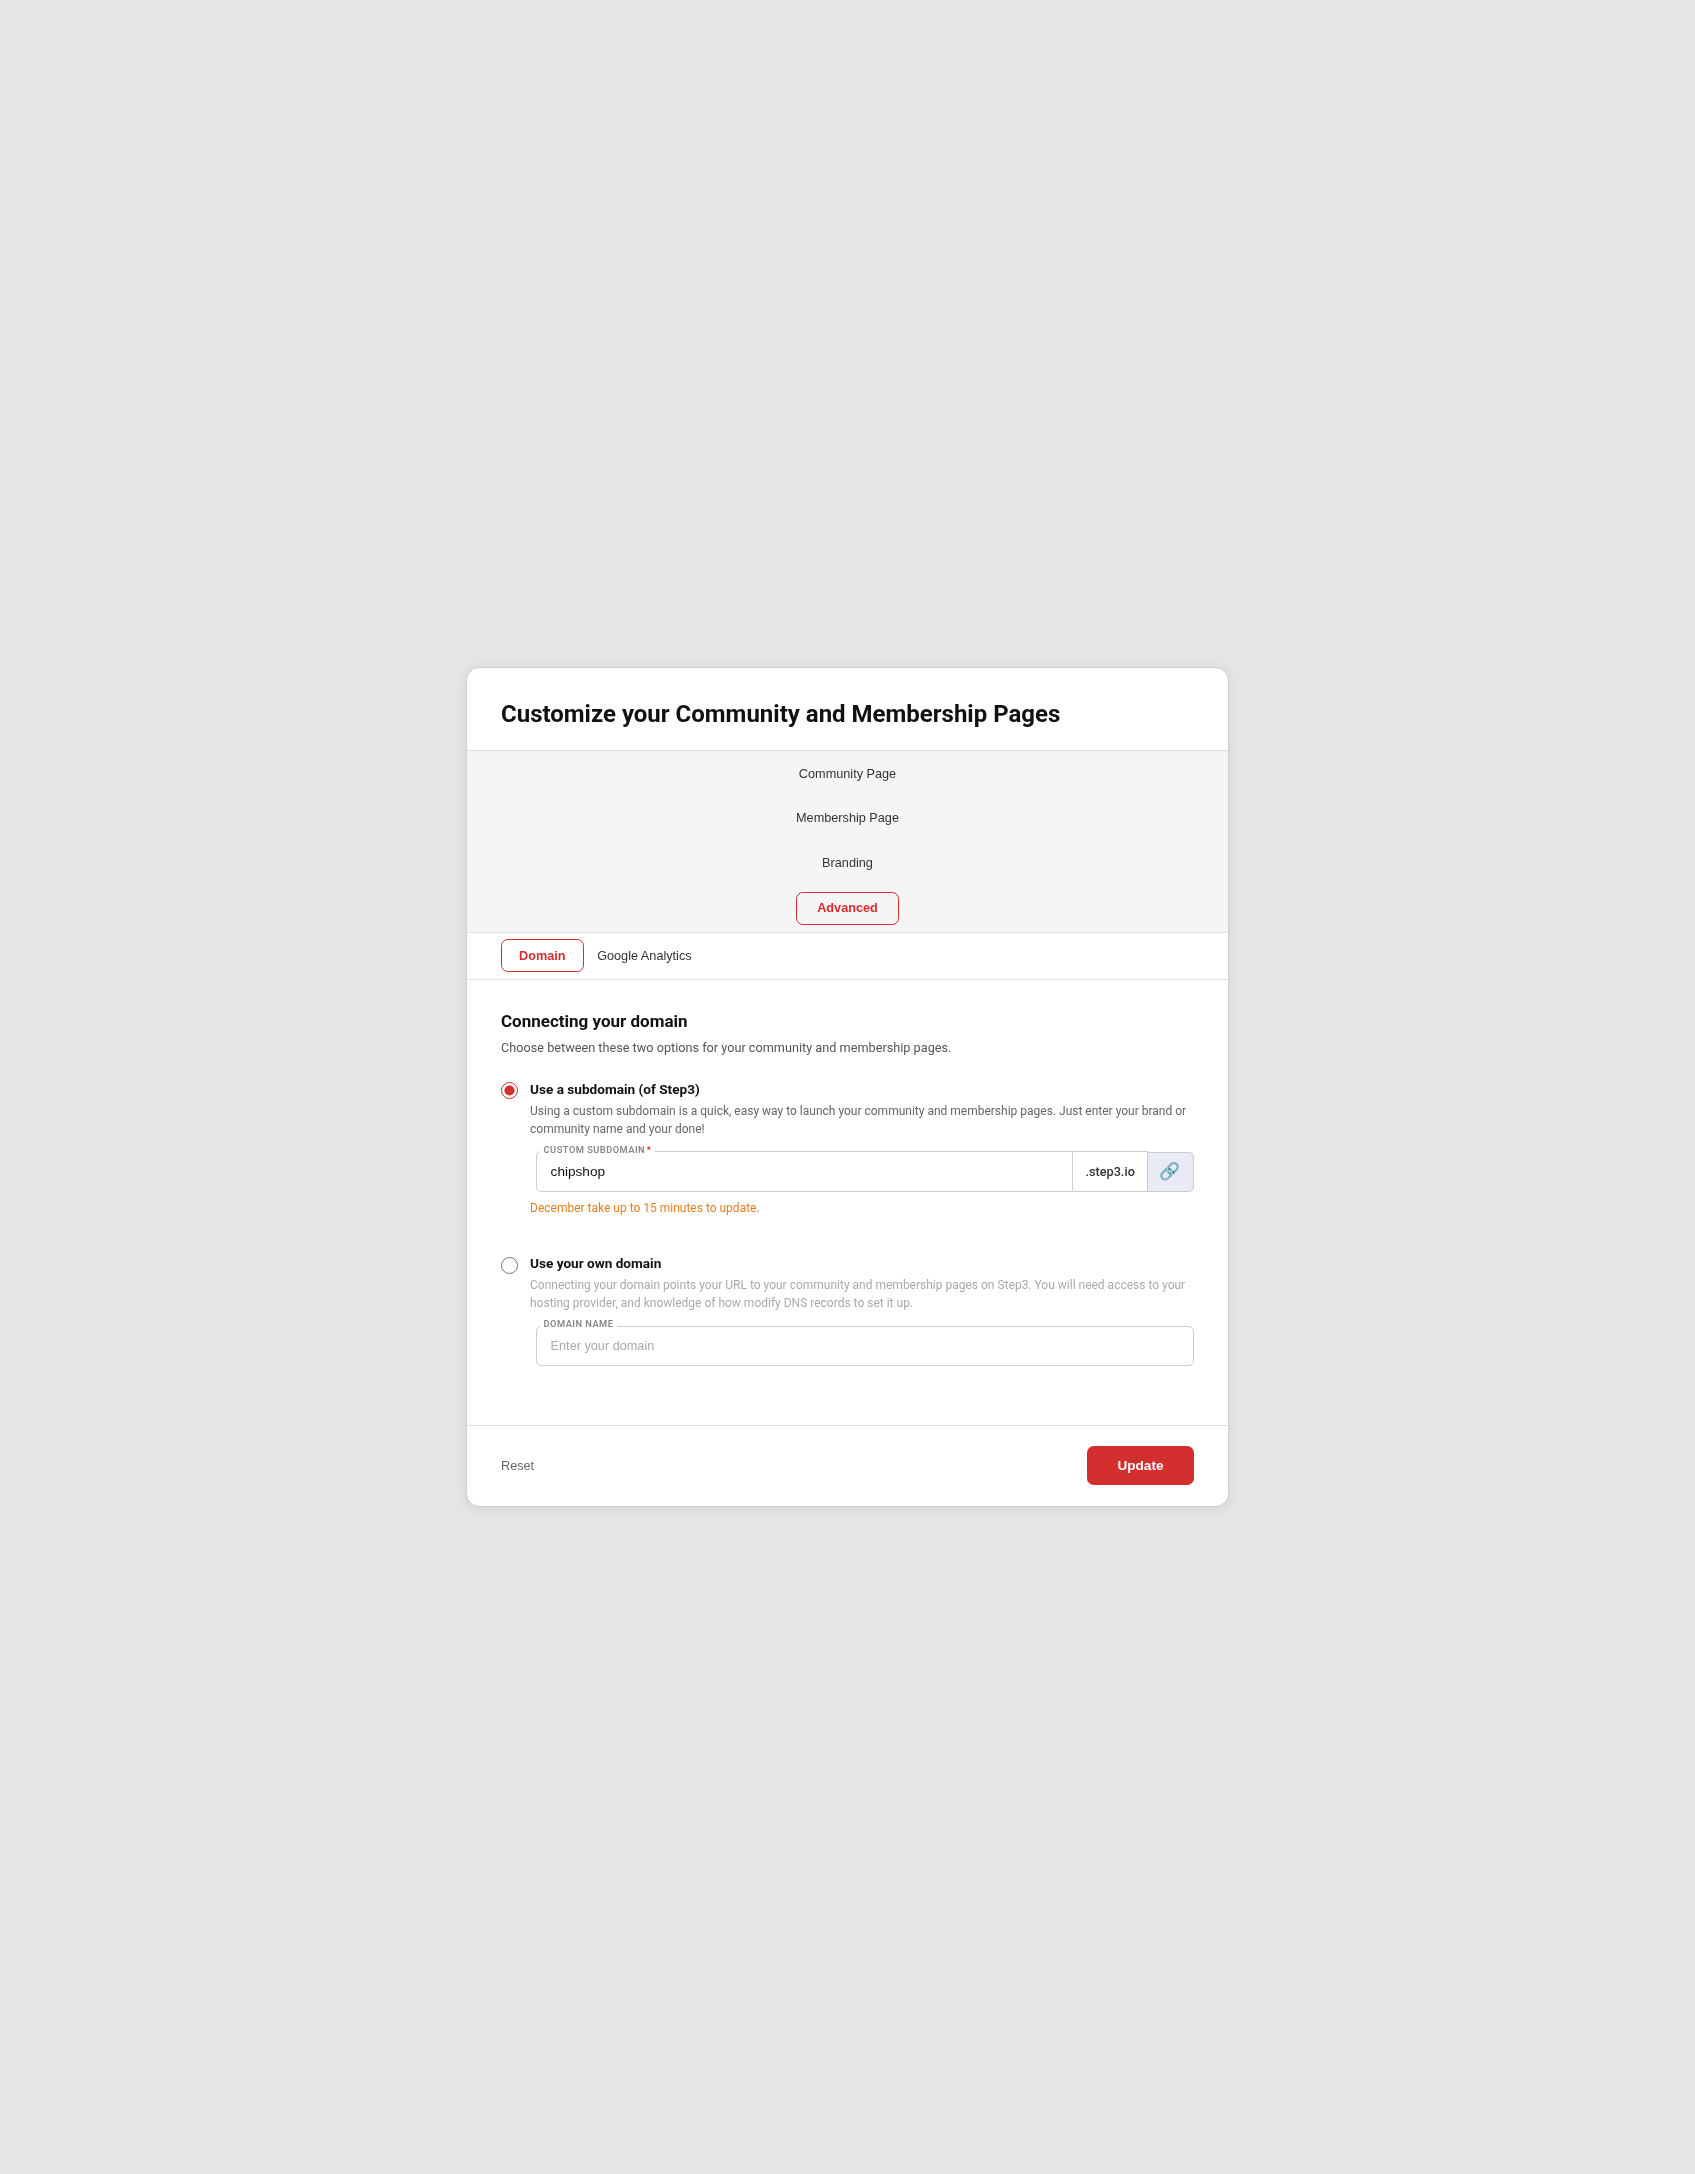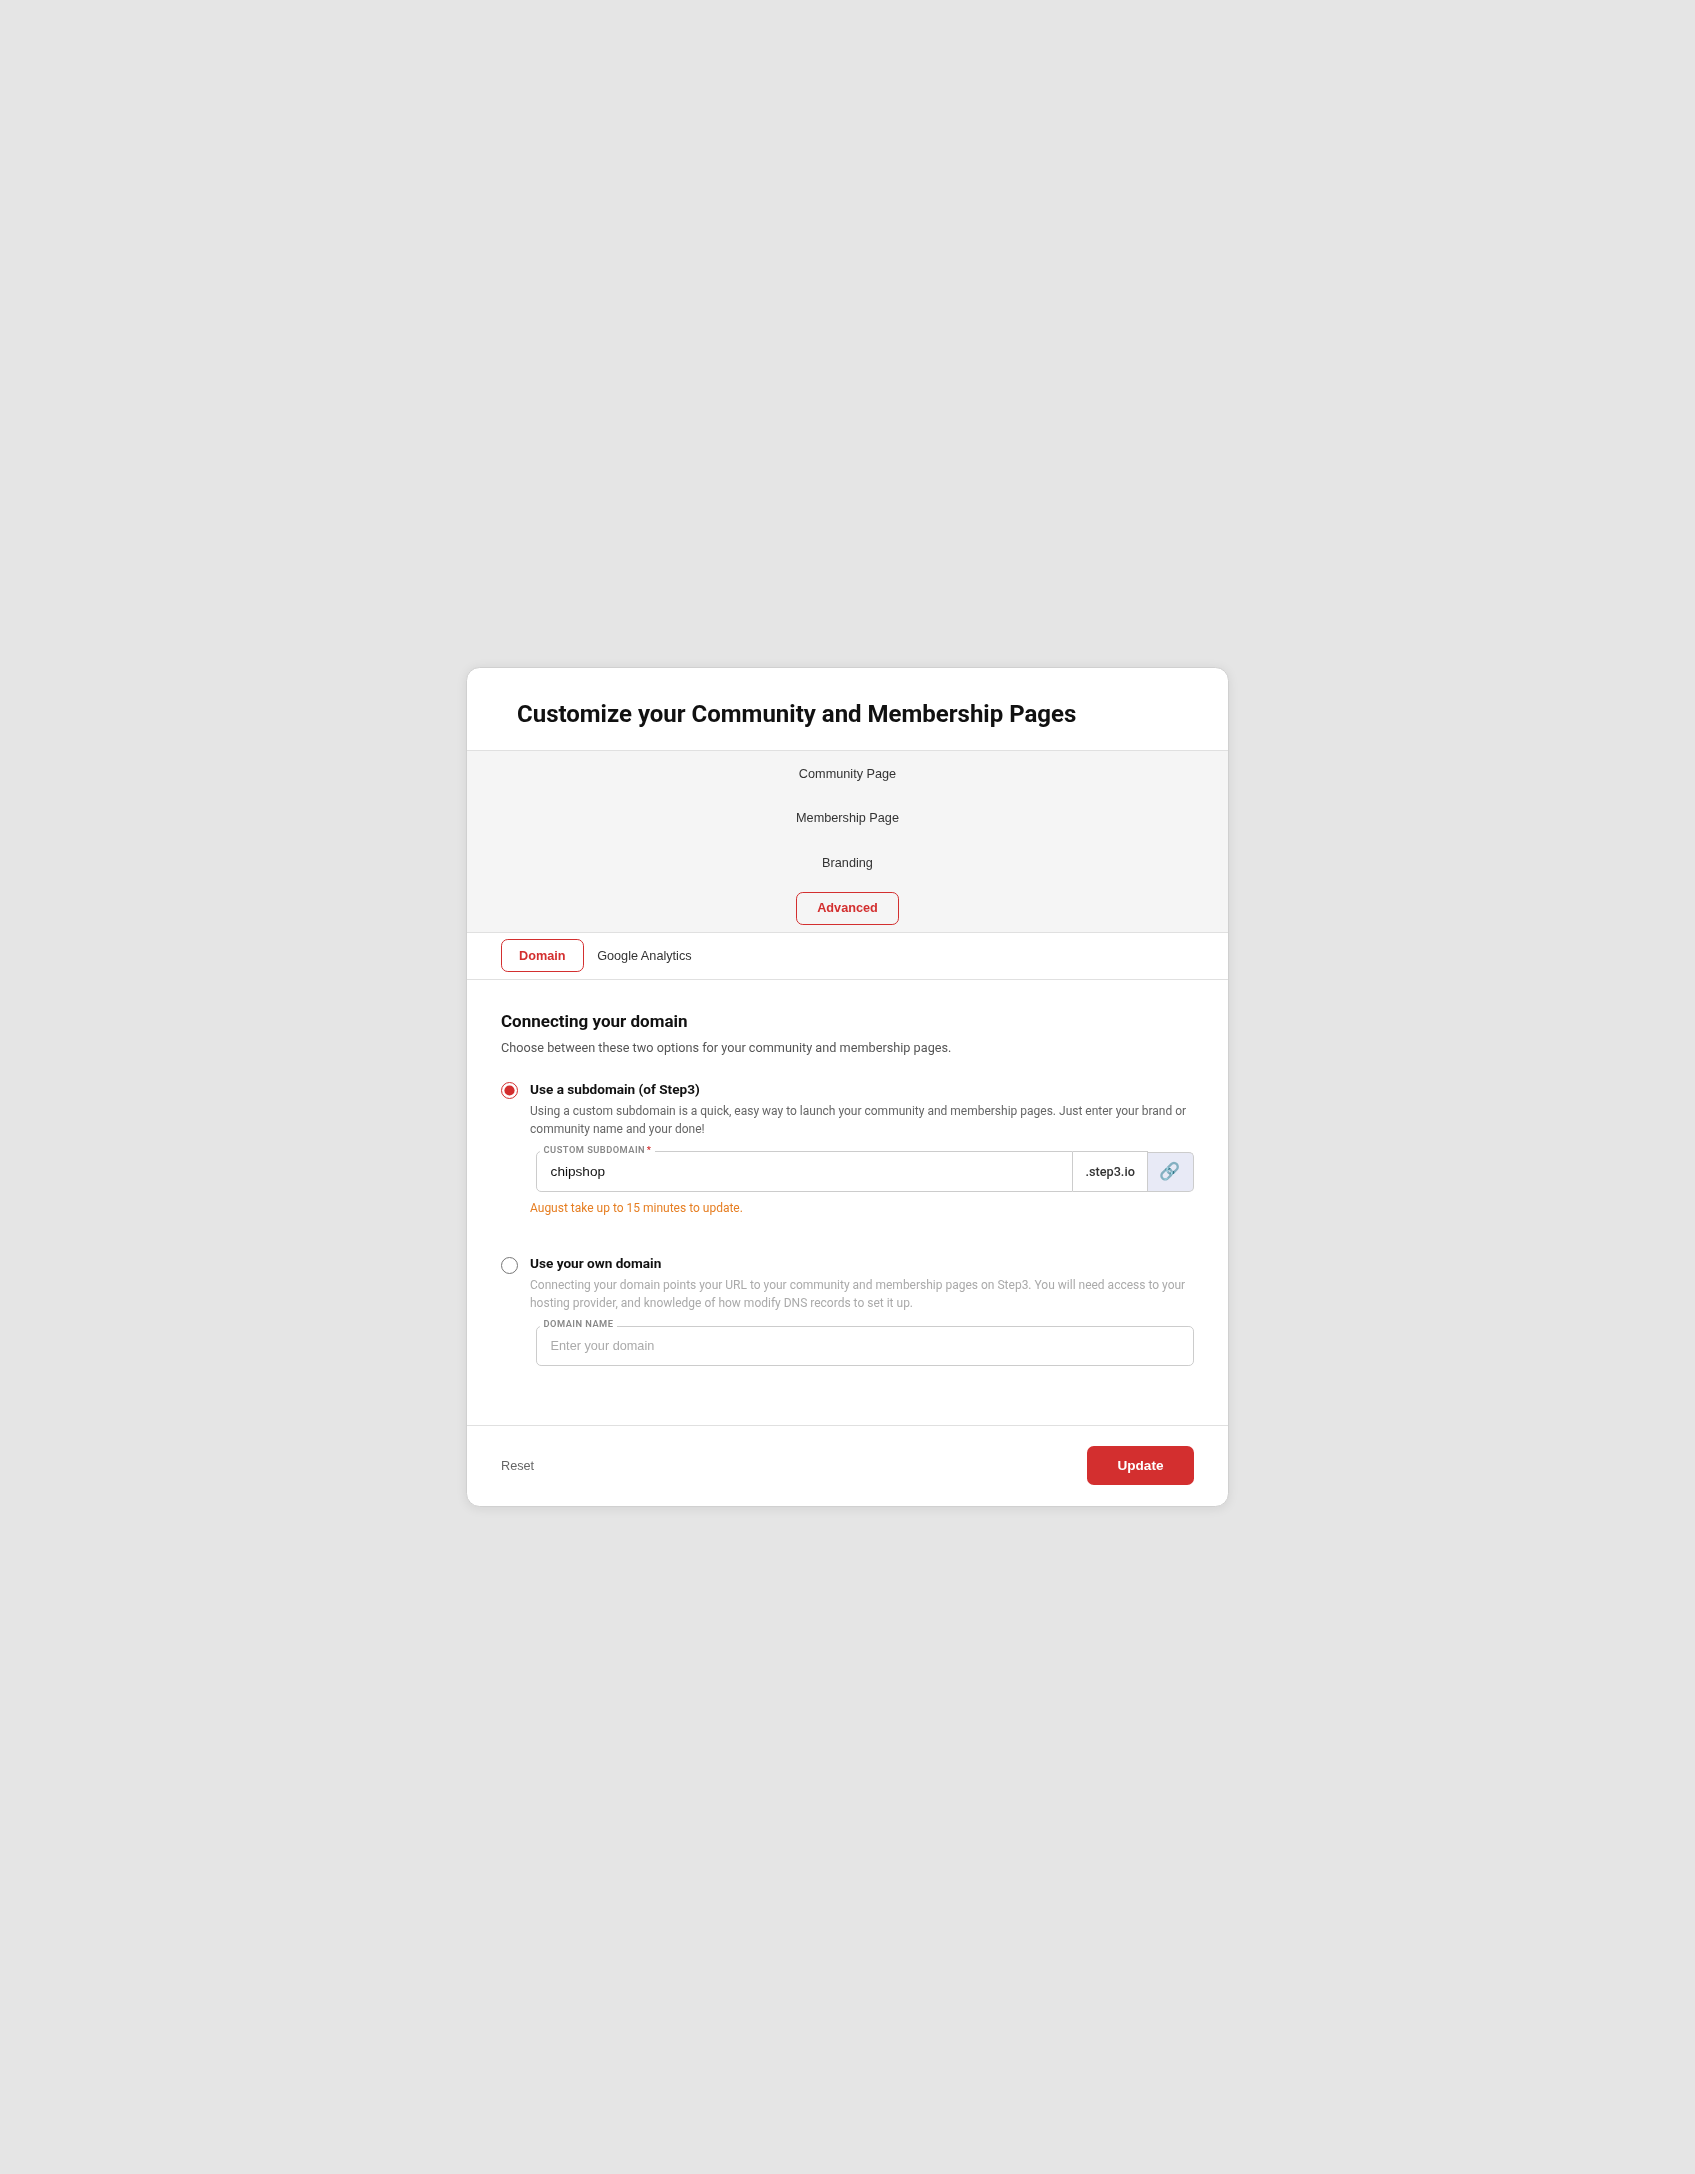--- a/index.html
+++ b/index.html
@@ -30,21 +30,20 @@
     .card-header {
       padding: 30.5px 34px 20.3px 34px;
     }
 
     .page-title {
       font-size: 24px;
       font-weight: 700;
       color: #111111;
       line-height: 1.3;
       margin-bottom: 0;
-      margin-left: 16px;
     }
 
     .top-tabs {
       display: flex;
       align-items: center;
       gap: 0;
       padding: 0 34px;
       background: #f5f5f5;
       border-top: 0.8px solid #e0e0e0;
       border-bottom: 0.8px solid #e0e0e0;
@@ -321,21 +320,21 @@
             <span>CUSTOM SUBDOMAIN</span><span class="required-star">*</span>
           </span>
           <div class="subdomain-row">
             <input type="text" class="subdomain-input" value="chipshop" style="">
             <span class="subdomain-suffix">.step3.io</span>
             <button class="link-btn">
               <span class="link-icon">🔗</span>
             </button>
           </div>
         </div>
-        <div class="update-notice">August take up to 15 minutes to update.</div>
+        <div class="update-notice">December take up to 15 minutes to update.</div>
       </div>
     </div>
 
     <div class="option-block">
       <div class="radio-wrap">
         <input type="radio" class="radio-input" name="domain-type" style="">
       </div>
       <div class="option-content">
         <div class="option-title">Use your own domain</div>
         <div class="option-desc disabled">Connecting your domain points your URL to your community and membership pages on Step3. You will need access to your hosting provider, and knowledge of how modify DNS records to set it up.</div>

